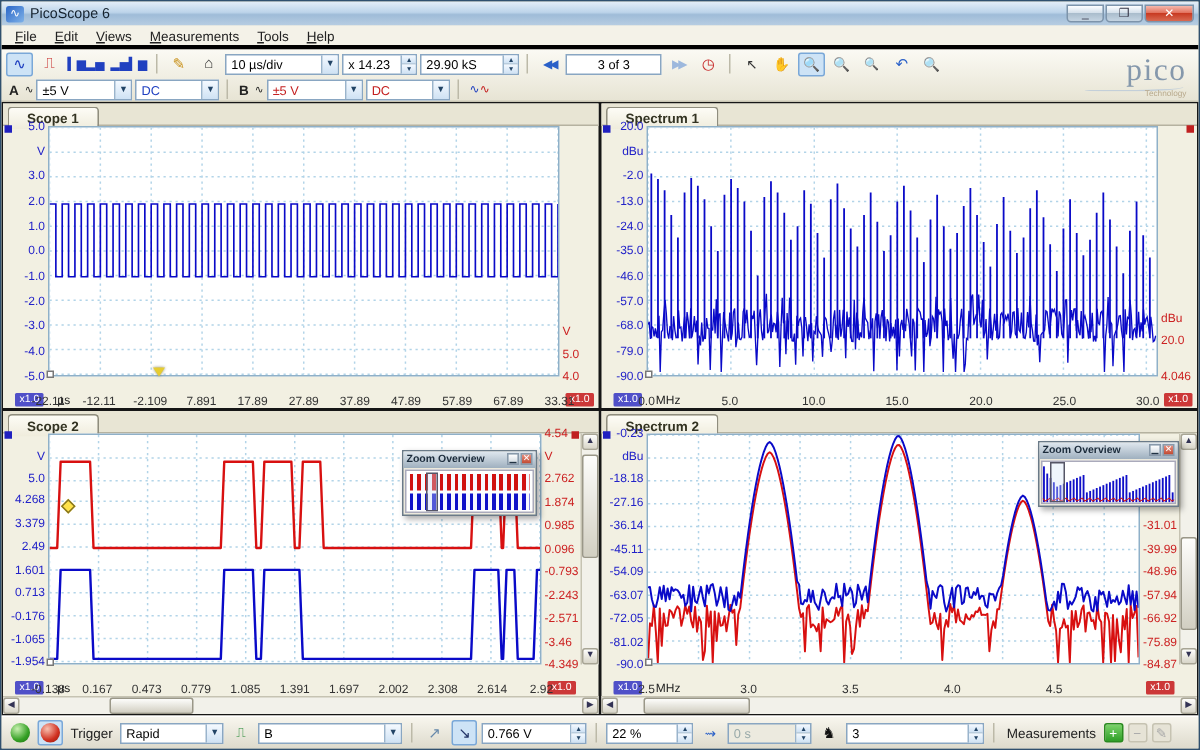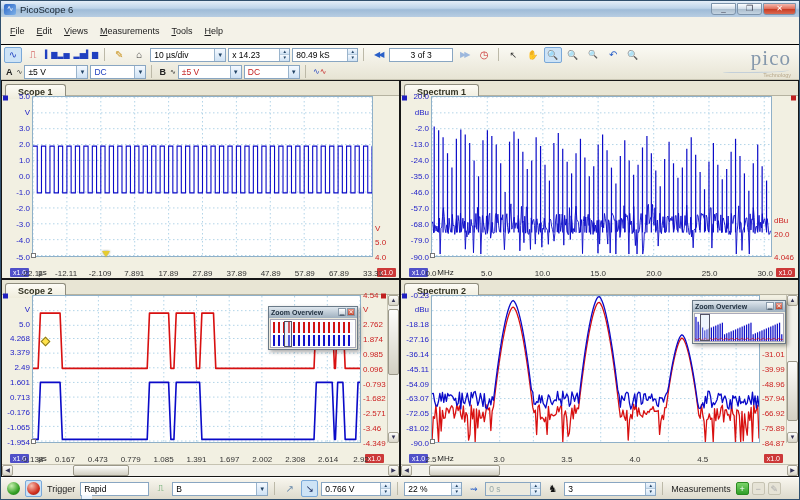--- a/index.html
+++ b/index.html
@@ -6,21 +6,21 @@
   *{box-sizing:border-box;font-family:"Liberation Sans",sans-serif;}
   #app{width:800px;height:500px;display:flex;flex-direction:column;border:1px solid #30506e;background:#ece9d8;overflow:hidden;position:relative;}
   
   .titlebar{height:16px;background:linear-gradient(#e4eef8,#bdd4ea 45%,#9fbcd8 55%,#b7cde2);display:flex;align-items:center;padding:0 3px;flex:0 0 auto;}
   .appicon{width:12px;height:11px;background:linear-gradient(135deg,#2a66c8,#7fb2e8);border-radius:2px;color:#fff;font-size:8px;line-height:10px;text-align:center;margin-right:4px;}
   .apptitle{font-size:9.5px;color:#15222e;flex:1;}
   .winbtns{display:flex;gap:1px;}
   .winbtn{width:25px;height:12px;border:1px solid #7d94ab;border-radius:0 0 3px 3px;background:linear-gradient(#fdfeff,#cfdce8 50%,#aabdcd 50%,#c4d4e2);color:#334;font-size:8px;line-height:10px;text-align:center;}
   .winbtn.close{width:33px;background:linear-gradient(#f5b8ad,#e06a55 50%,#c83a22 50%,#d96a52);color:#fff;}
   
-  .menubar{height:28px;background:#f4f2e8;border-bottom:1px solid #000000;display:flex;align-items:center;gap:2px;padding:0 4px;flex:0 0 auto;}
+  .menubar{height:16px;background:#f4f2e8;border-bottom:3px solid #000000;display:flex;align-items:center;gap:2px;padding:0 4px;flex:0 0 auto;}
   .menuitem{display:inline-block;font-size:9px;color:#222;padding:0 5px;}
   .menuitem::first-letter{text-decoration:underline;}
   .toolwrap{position:relative;background:linear-gradient(#fbfaf4,#e7e4d4);border-bottom:1px solid #c9c6b4;flex:0 0 auto;}
   .tbrow{display:flex;align-items:center;gap:2px;padding:1px 3px;height:19px;}
   .tbrow.second{height:15px;}
   .tbtn{min-width:18px;height:16px;display:flex;align-items:center;justify-content:center;font-size:10px;border:1px solid transparent;border-radius:2px;color:#333;}
   .tbtn.small{height:13px;}
   .tbtn.pressed{background:#cde3f6;border-color:#7aa8d8;}
   .sep{width:1px;height:13px;background:#bcb9a8;margin:0 3px;}
   .combo{display:flex;height:14px;border:1px solid #89a6c2;background:#fff;align-items:stretch;}
@@ -137,29 +137,29 @@
       <div class="tbtn">
           <span style="color:#c89018;">✎</span>
         </div>
       <div class="tbtn">
           <span>⌂</span>
         </div>
       <div class="combo" style="width:76px;">
         <span class="ctext">10 µs/div</span>
         <span class="carr">▼</span>
       </div>
-      <div class="spin" style="width:62px;">
+      <div class="spin" style="width:50px;">
         <span class="stext">x 14.23</span>
         <span class="spincol">
             <div>▲</div>
             <div>▼</div>
           </span>
       </div>
       <div class="spin" style="width:66px;">
-        <span class="stext">80.49 kS</span>
+        <span class="stext">29.90 kS</span>
         <span class="spincol">
             <div>▲</div>
             <div>▼</div>
           </span>
       </div>
       <div class="sep"></div>
       <div class="tbtn">
           <span style="color:#2a60c8;font-size:8px;letter-spacing:-2px;">◀◀</span>
         </div>
       <div class="field" style="width:64px;">3 of 3</div>
@@ -487,21 +487,21 @@
         </div>
         <div class="yaxis right">
             <span class="chsq r" style="top:1px;left:20px;"></span>
             <span style="top: 0%;">4.54</span>
             <span style="top: 10%;">V</span>
             <span style="top: 20%;">2.762</span>
             <span style="top: 30%;">1.874</span>
             <span style="top: 40%;">0.985</span>
             <span style="top: 50%;">0.096</span>
             <span style="top: 60%;">-0.793</span>
-            <span style="top: 70%;">-1.682</span>
+            <span style="top: 70%;">-2.243</span>
             <span style="top: 80%;">-2.571</span>
             <span style="top: 90%;">-3.46</span>
             <span style="top: 100%;">-4.349</span>
           </div>
         <div class="vscroll">
           <div class="sarrow" style="top:0;left:0;">▲</div>
           <div class="sthumb" style="top:14px;left:0;width:11px;height:45%;"></div>
           <div class="sarrow" style="bottom:0;left:0;">▼</div>
         </div>
       </div>
@@ -678,21 +678,21 @@
   </div>
 
   <div class="statusbar">
     <div class="sbtn">
         <div class="ball green"></div>
       </div>
     <div class="sbtn pressed">
         <div class="ball red"></div>
       </div>
     <span class="slabel">Trigger</span>
-    <div class="combo" style="width:69px;flex-direction:column;">
+    <div class="combo" style="width:69px;">
       <span class="ctext">Rapid</span>
       <span class="carr">▼</span>
     </div>
     <div class="sbtn">
         <span style="font-size:9px;color:#283;">⎍</span>
       </div>
     <div class="combo" style="width:96px;">
       <span class="ctext">B</span>
       <span class="carr">▼</span>
     </div>

